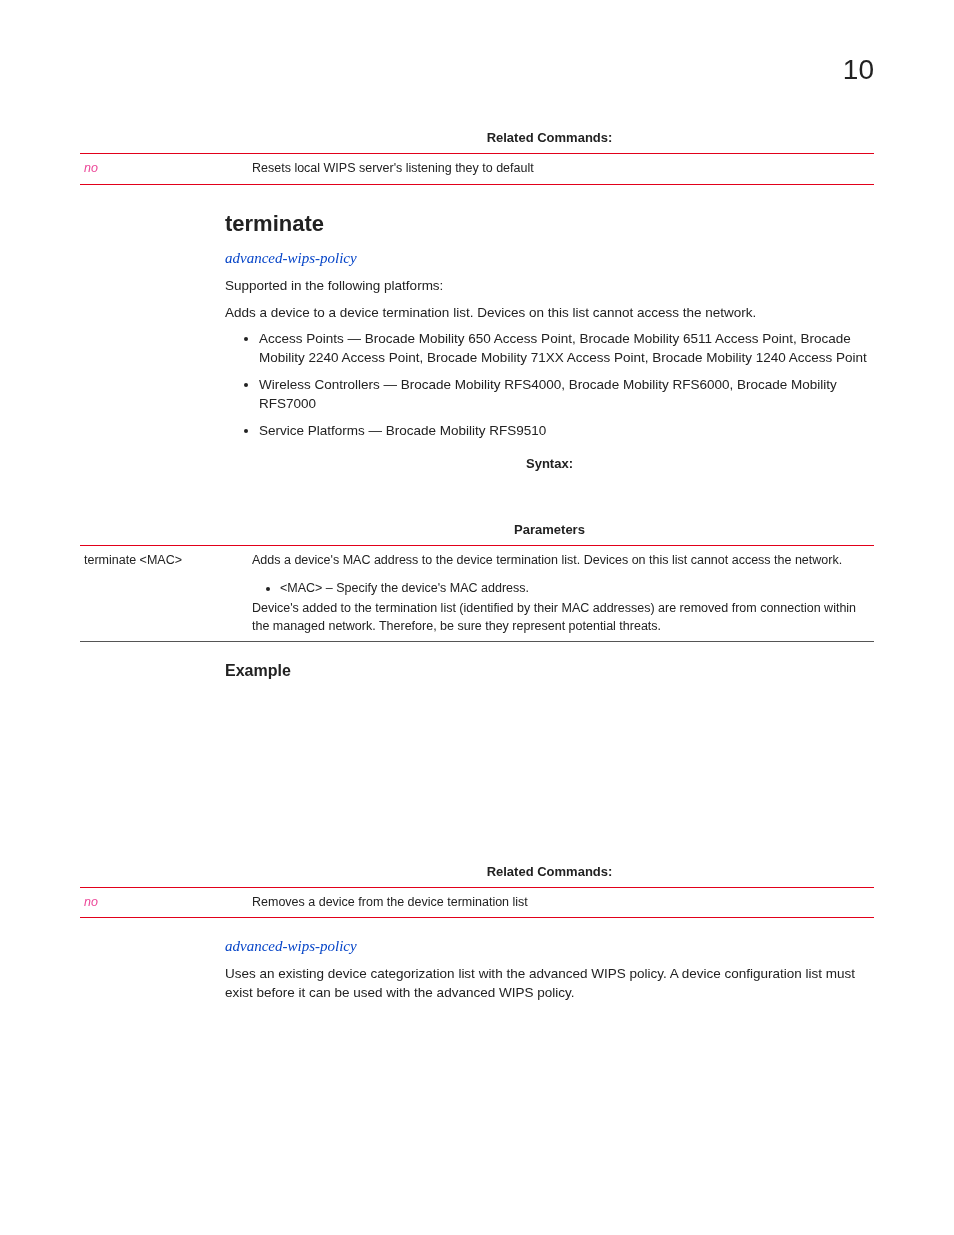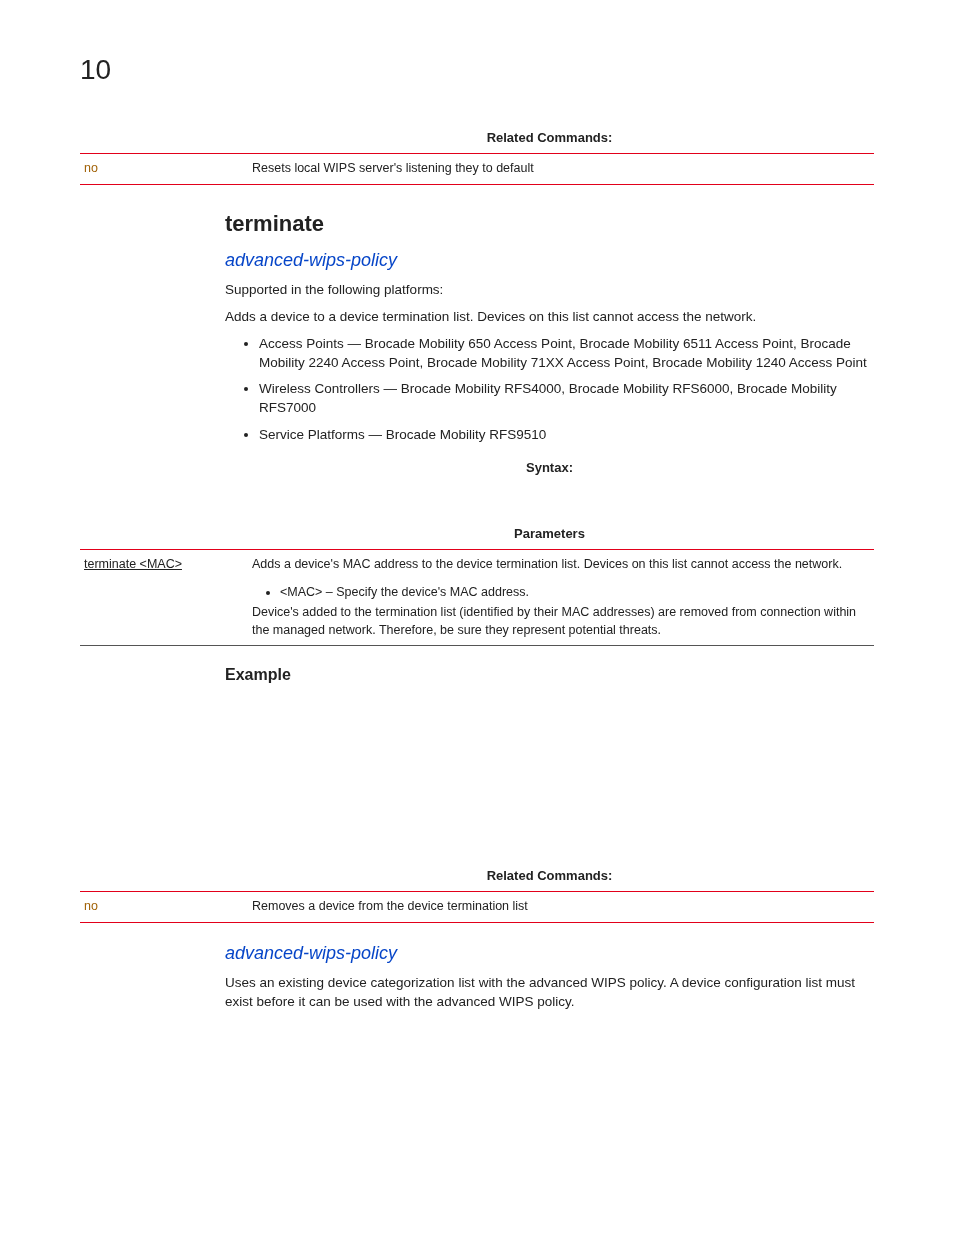--- a/index.html
+++ b/index.html
@@ -6,20 +6,21 @@
     font-family: Arial, Helvetica, sans-serif;
     font-size: 13px;
     color: #222;
     margin: 0;
     padding: 50px 80px 40px 80px;
     width: 954px;
     box-sizing: border-box;
     line-height: 1.4;
   }
   .chapter-number {
+    text-align: right;
     font-size: 28px;
     font-weight: 400;
     margin-bottom: 40px;
     padding-right: 0;
   }
   .content {
     margin-left: 145px;
   }
   .section-heading {
     font-weight: bold;
@@ -32,42 +33,43 @@
     border-collapse: collapse;
     margin: 4px 0 18px 0;
     font-size: 12.5px;
   }
   .cmd-table td {
     vertical-align: top;
     padding: 6px 4px;
   }
   .cmd-table .left-col {
     width: 160px;
-    color: #a16207;
+    color: #ec4899;
+    font-style: italic;
   }
   .cmd-table .left-col.plain {
     color: #222;
     font-style: normal;
-    text-decoration: underline;
   }
   .red-rule-top { border-top: 1.5px solid #e2001a; }
   .red-rule-bot { border-bottom: 1.5px solid #e2001a; }
   .thin-rule-bot { border-bottom: 0.5px solid #555; }
   h2.command-name {
     font-family: "Arial Narrow", Arial, sans-serif;
     font-stretch: condensed;
     font-weight: bold;
     font-size: 22px;
     margin: 24px 0 8px 0;
   }
   .policy-link {
     color: #0645c8;
     font-style: italic;
-    font-size: 18px;
+    font-size: 15px;
     margin-bottom: 8px;
+    font-family: Liberation Serif, serif;
   }
   p.body {
     margin: 8px 0;
     font-size: 13.5px;
   }
   ul.platforms {
     margin: 6px 0 14px 0;
     padding-left: 34px;
     font-size: 13.5px;
   }

